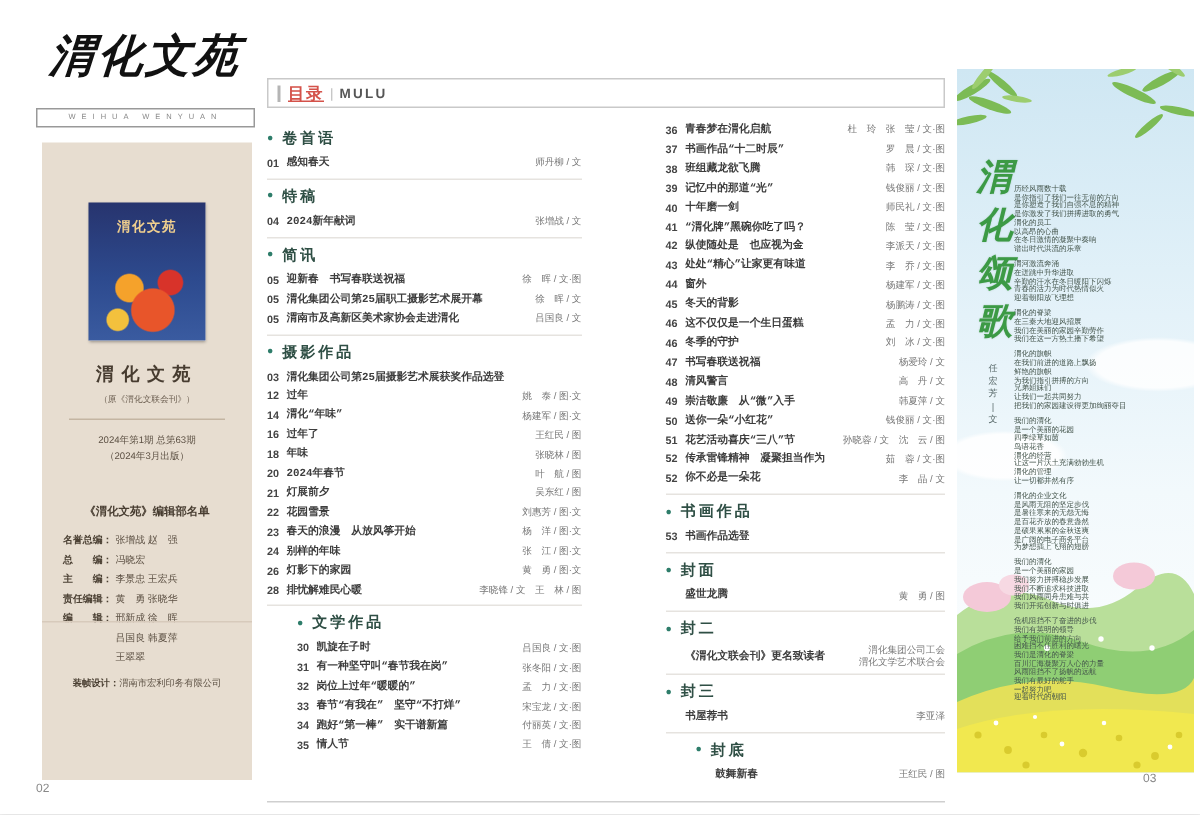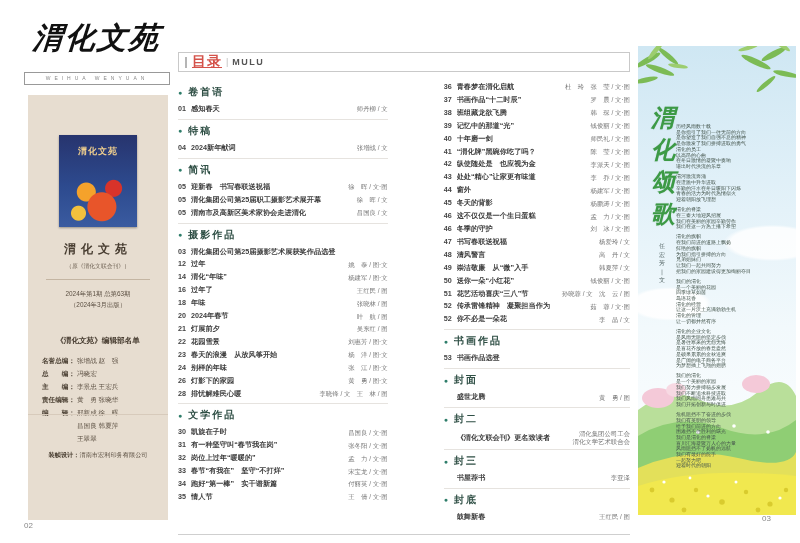--- a/index.html
+++ b/index.html
@@ -35,34 +35,34 @@
   .design-line{position:absolute;bottom:60px;left:0;right:0;font-size:6.2px;color:#5c5043;}
   .design-line b{color:#4c4134;}
   .panel-hr2{position:absolute;bottom:105px;left:0;right:0;border-top:1px solid #d7cabb;}
   .pagenum{position:absolute;font-size:8px;color:#888;}
   #pn-left{left:24px;top:521px;}
   #pn-right{left:762px;top:514px;}
   
   #toc{position:absolute;left:178px;top:52px;width:452px;}
   #toc-header{border:1px solid #c9c9c9;height:18px;display:flex;align-items:center;padding:0 6px;}
   .vtick{width:2px;height:11px;background:#b5b5b5;margin-right:5px;}
-  .mulu-cn{color:#d4524a;font-weight:bold;font-size:14px;letter-spacing:1px;text-decoration:underline;}
+  .mulu-cn{color:#d4524a;font-weight:bold;font-size:11px;letter-spacing:1px;text-decoration:underline;}
   .mulu-sep{color:#bbb;font-size:9px;margin:0 4px;}
   .mulu-en{color:#555;font-weight:bold;font-size:9px;letter-spacing:1.5px;}
   #toc-cols{display:flex;margin-top:9px;border-bottom:1px solid #cfcfcf;padding-bottom:4px;gap:46px;}
   #toc-left{width:234px;padding-right:10px;}
   #toc-right{width:208px;}
   .toc-section{border-bottom:1px solid #e6e3df;padding-bottom:3px;margin-bottom:3px;}
-  .toc-section:last-child{border-bottom:0;}
+  .toc-section:last-child{border-bottom:0;margin-left:20px;}
   .toc-heading{display:flex;align-items:center;margin:4px 0 4px 0;}
   .bullet{color:#2e7d6a;font-size:7px;margin-right:6px;line-height:1;}
   .htext{font-family:"DejaVu Serif",serif;font-weight:bold;font-size:10px;color:#2f4f45;letter-spacing:2px;}
   .toc-entry{display:flex;align-items:center;font-size:7.2px;line-height:12.9px;color:#3a3a3a;}
   .toc-entry .pg{width:13px;font-weight:bold;color:#444;flex:none;}
-  .toc-entry .ti{flex:1;font-weight:bold;color:#3d3d3d;padding-right:4px;white-space:nowrap;overflow:hidden;}
+  .toc-entry .ti{flex:1;font-weight:bold;color:#3d3d3d;padding-right:4px;white-space:nowrap;overflow:hidden;font-family:Liberation Mono, monospace;}
   .toc-entry .au{flex:none;font-size:6.4px;color:#777;text-align:right;font-weight:normal;line-height:8px;}
   
   #poem-panel{position:absolute;left:638px;top:46px;width:158px;height:469px;overflow:hidden;
     background:
       radial-gradient(ellipse 60px 24px at 20% 55%, rgba(255,255,255,.9) 0 60%, rgba(255,255,255,0) 70%),
       radial-gradient(ellipse 70px 26px at 85% 42%, rgba(255,255,255,.85) 0 60%, rgba(255,255,255,0) 70%),
       linear-gradient(180deg,#cfe7f3 0%,#e4f2f9 35%,#f2f9fc 60%,#ffffff 100%);}
   #poem-title{position:absolute;left:12px;top:56px;width:26px;z-index:3;}
   .ptitle-char{font-family:"DejaVu Serif",serif;font-weight:bold;font-style:italic;font-size:24px;
     color:#3c9a45;line-height:32px;text-align:center;text-shadow:0 0 1px rgba(40,120,50,.35);}

